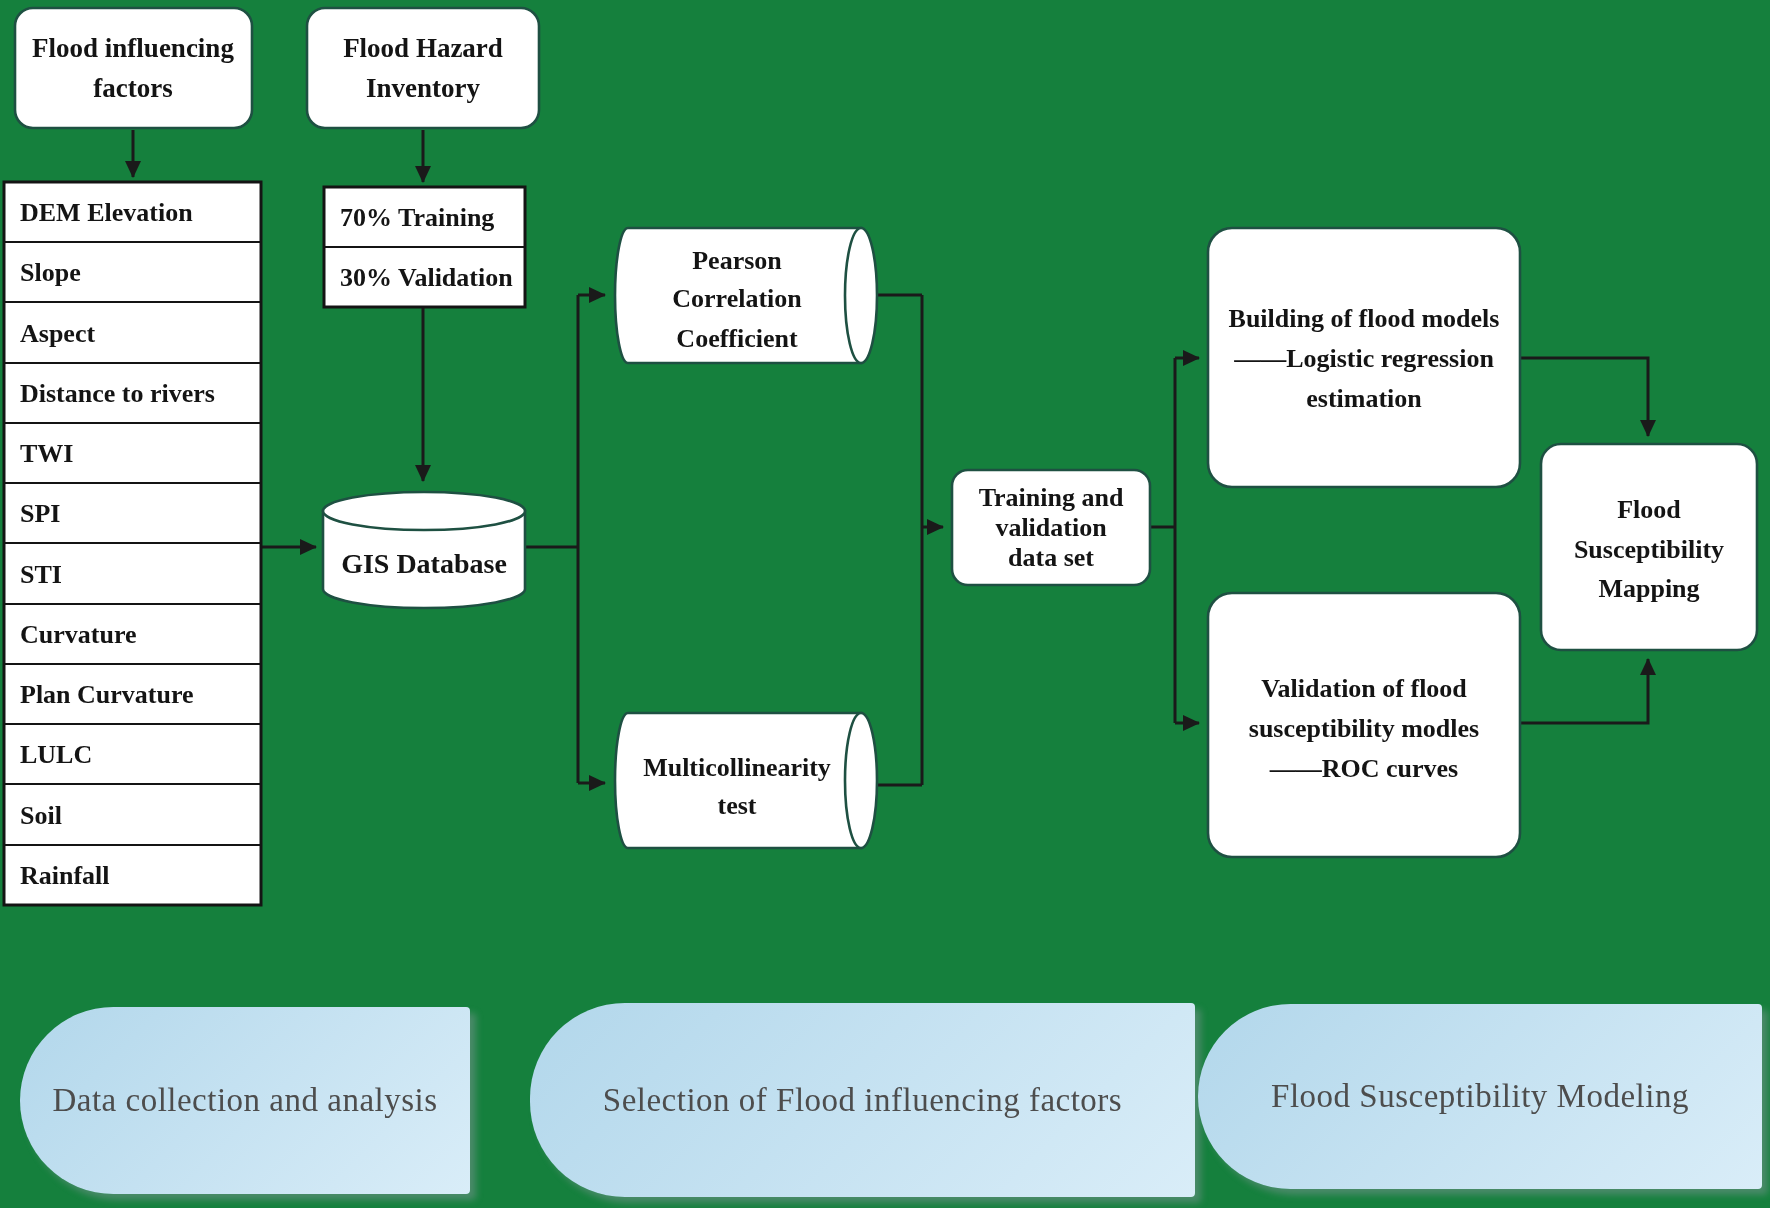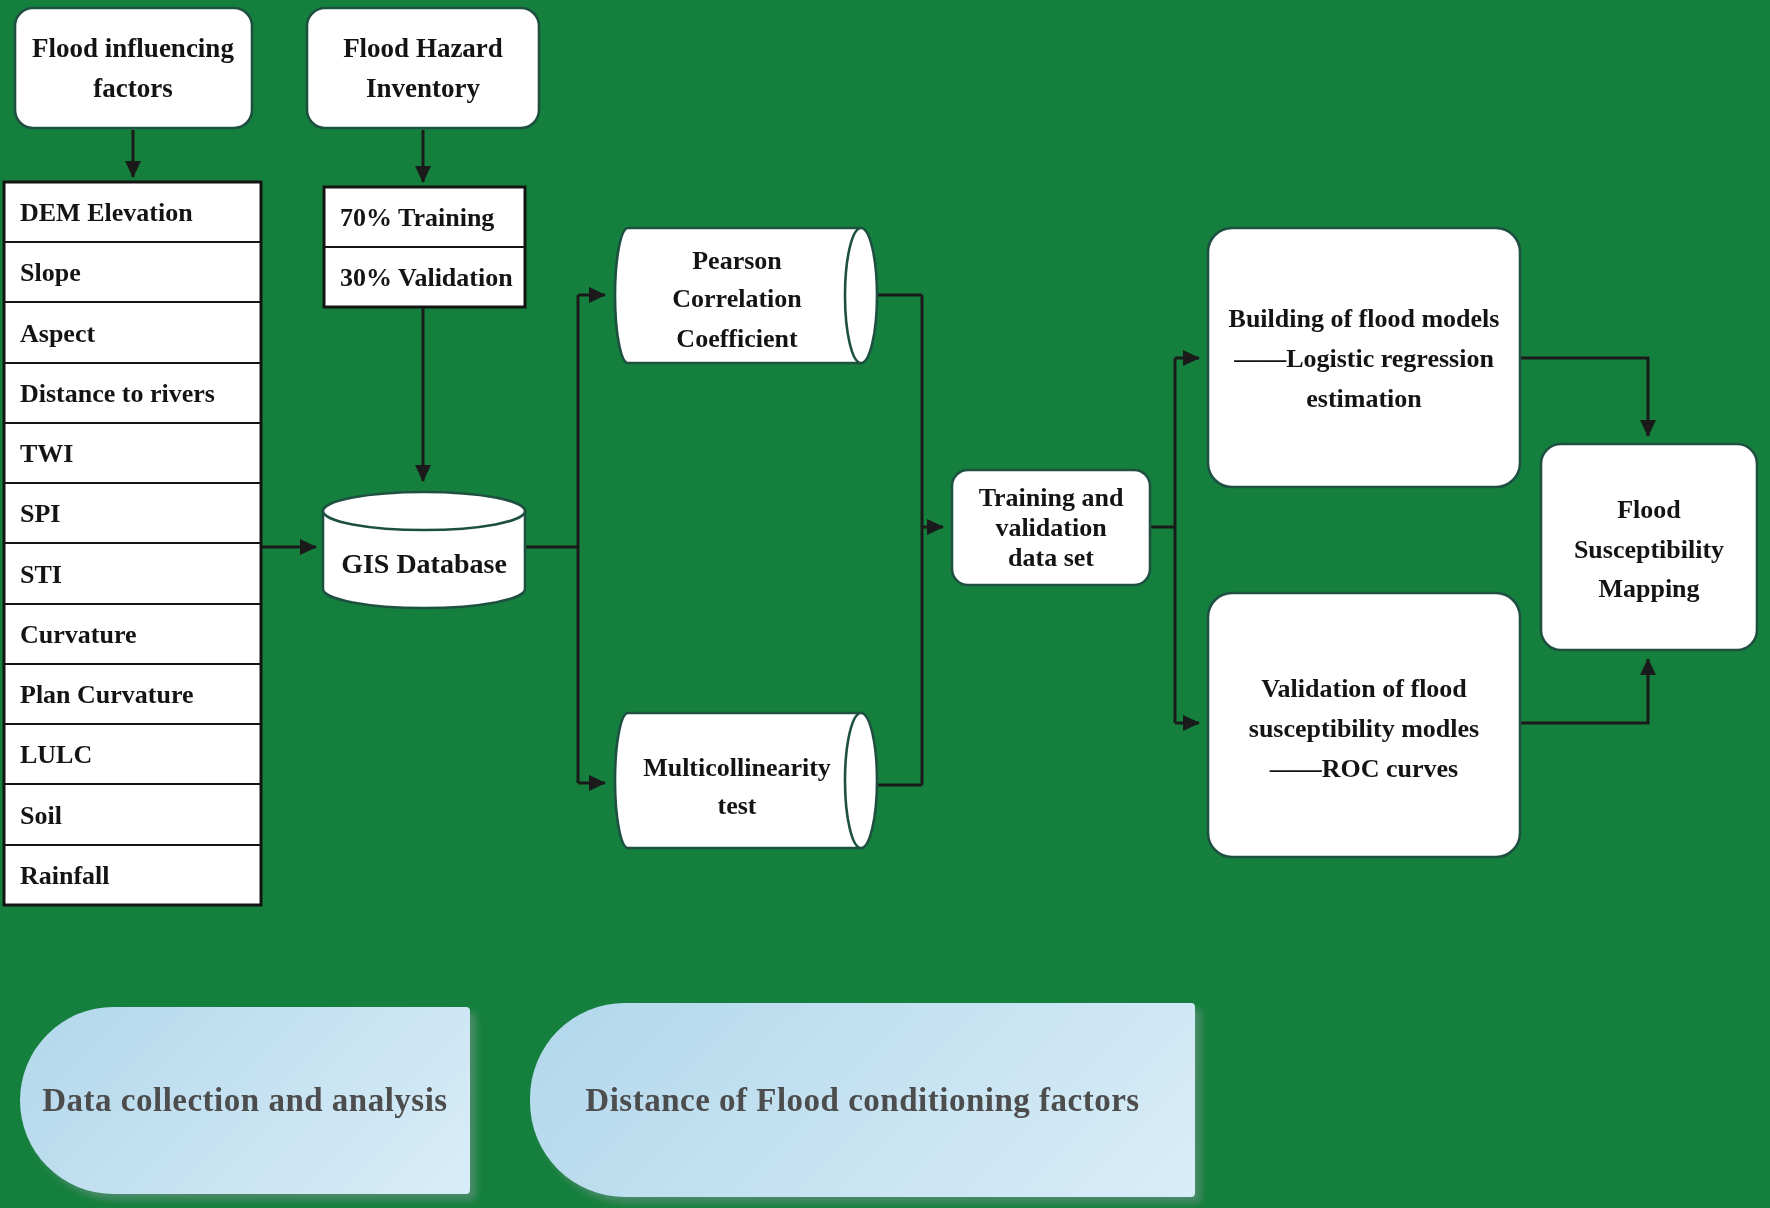--- a/index.html
+++ b/index.html
@@ -25,21 +25,21 @@
 
   
   .banner {
     position:absolute;
     background:linear-gradient(135deg, var(--banner-grad-start,#b2d7eb) 0%, var(--banner-grad-end,#d9edf8) 100%);
     border-radius:95px 4px 4px 95px;
     box-shadow:6px 6px 7px rgba(140,150,160,0.45);
     display:flex; align-items:center; justify-content:center;
   }
   .banner span {
-    font-weight:bold; font-size:33px; color:var(--banner-text,#4d4d4d);
+    font-weight:normal; font-size:33px; color:var(--banner-text,#4d4d4d);
     letter-spacing:0.5px; white-space:nowrap;
   }
 </style>
 </head>
 <body>
 
 <div class="canvas">
 
 <svg class="diagram" width="1770" height="965" viewBox="0 0 1770 965">
   <defs>
@@ -163,17 +163,20 @@
     <text class="t" x="1649" y="558">Susceptibility</text>
     <text class="t" x="1649" y="597">Mapping</text>
   </g>
 </svg>
 
 <div class="banner" style="left:20px; top:1007px; width:450px; height:187px;">
   <span>Data collection and analysis</span>
 </div>
 
 <div class="banner" style="left:530px; top:1003px; width:665px; height:194px;">
-  <span>Distance of Flood conditioning factors</span>
+  <span>Selection of Flood influencing factors</span>
 </div>
 
+<div class="banner" style="left:1198px; top:1004px; width:564px; height:185px;">
+  <span>Flood Susceptibility Modeling</span>
+</div>
 
 </div>
 
 </body></html>

